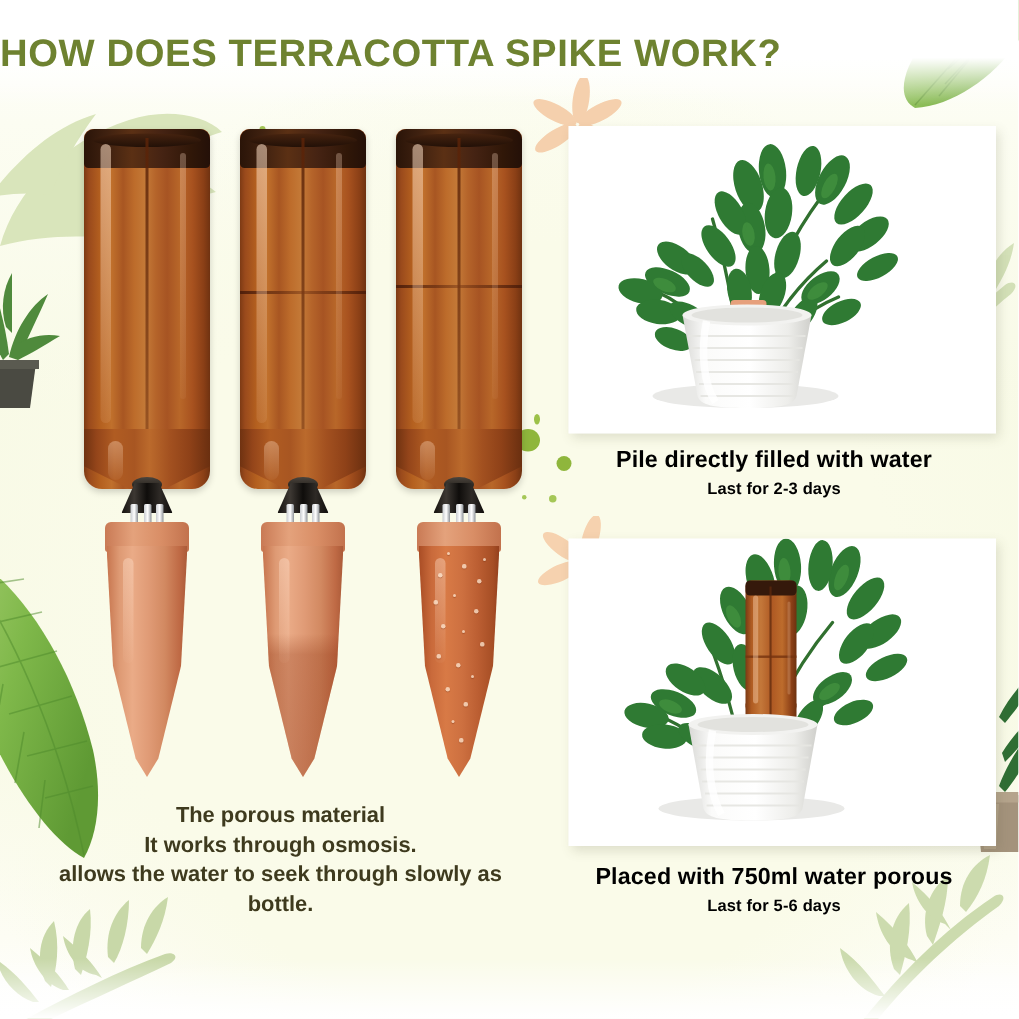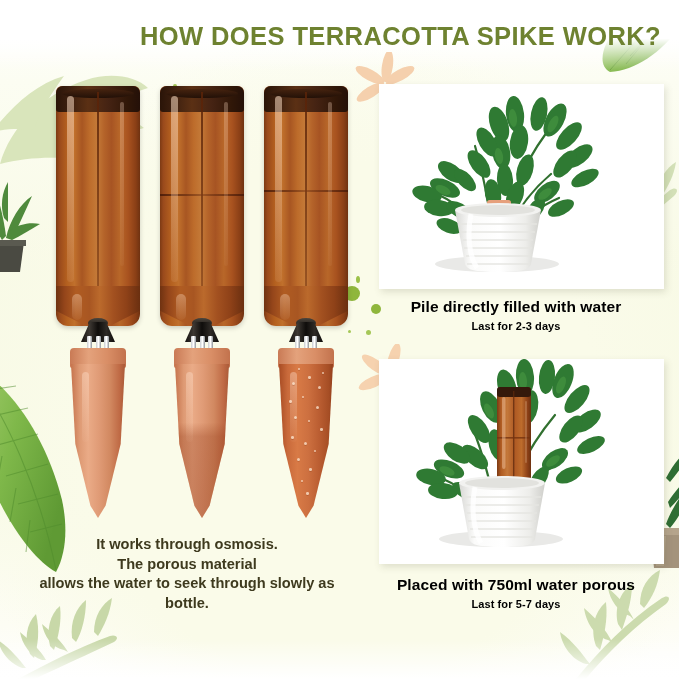--- a/index.html
+++ b/index.html
@@ -26,21 +26,21 @@
     background:linear-gradient(to top,#ffffff 0%,rgba(255,255,255,0) 100%);
   }
 
   
   .pale-leaf{position:absolute;}
   .pale-leaf svg{display:block;}
 
   
   .title{
     position:absolute;left:0;top:22px;width:661px;
-    text-align:right;
+    text-align:left;
     font-size:25.5px;font-weight:bold;letter-spacing:.4px;
     color:#6e8230;
     font-family:"Liberation Sans", sans-serif;
   }
 
   
   .spikes{position:absolute;left:44px;top:86px;width:316px;height:430px;}
   .spike{position:absolute;top:0;width:92px;height:430px;}
   .spike.s1{left:8px;}
   .spike.s2{left:112px;}
@@ -443,22 +443,22 @@
           <div class="droplet" style="left:23px;top:132px;width:2px;height:2px;"></div>
           <div class="droplet" style="left:28px;top:144px;width:2.5px;height:2.5px;"></div>
           <div class="droplet" style="left:20px;top:20px;width:2px;height:2px;"></div>
           <div class="droplet" style="left:44px;top:24px;width:2px;height:2px;"></div>
         </div>
       </div>
     </div>
   </div>
 
   <div class="para">
+    <div>The porous material</div>
     <div>It works through osmosis.</div>
-    <div>The porous material</div>
     <div>allows the water to seek through slowly as</div>
     <div>bottle.</div>
   </div>
 
   <div class="photo p1">
     <svg width="285" height="205" viewBox="0 0 285 205">
       <rect width="285" height="205" fill="#ffffff"></rect>
 
       <ellipse cx="118" cy="180" rx="62" ry="8" fill="#e9e9e7"></ellipse>
 
@@ -639,16 +639,16 @@
           <path d="M89 162 L157 162"></path>
         <path d="M91 170 L155 170"></path>
           <path d="M92 178 L154 178"></path>
       </g>
       <path d="M96 128 C92 148 94 170 102 184" stroke="#ffffff" stroke-width="5" fill="none" opacity=".8"></path>
     </svg>
   </div>
 
   <div class="cap-block cap2">
     <div class="l1">Placed with 750ml water porous</div>
-    <div class="l2">Last for 5-7 days</div>
+    <div class="l2">Last for 5-6 days</div>
   </div>
 
 </div>
 
 </body></html>

